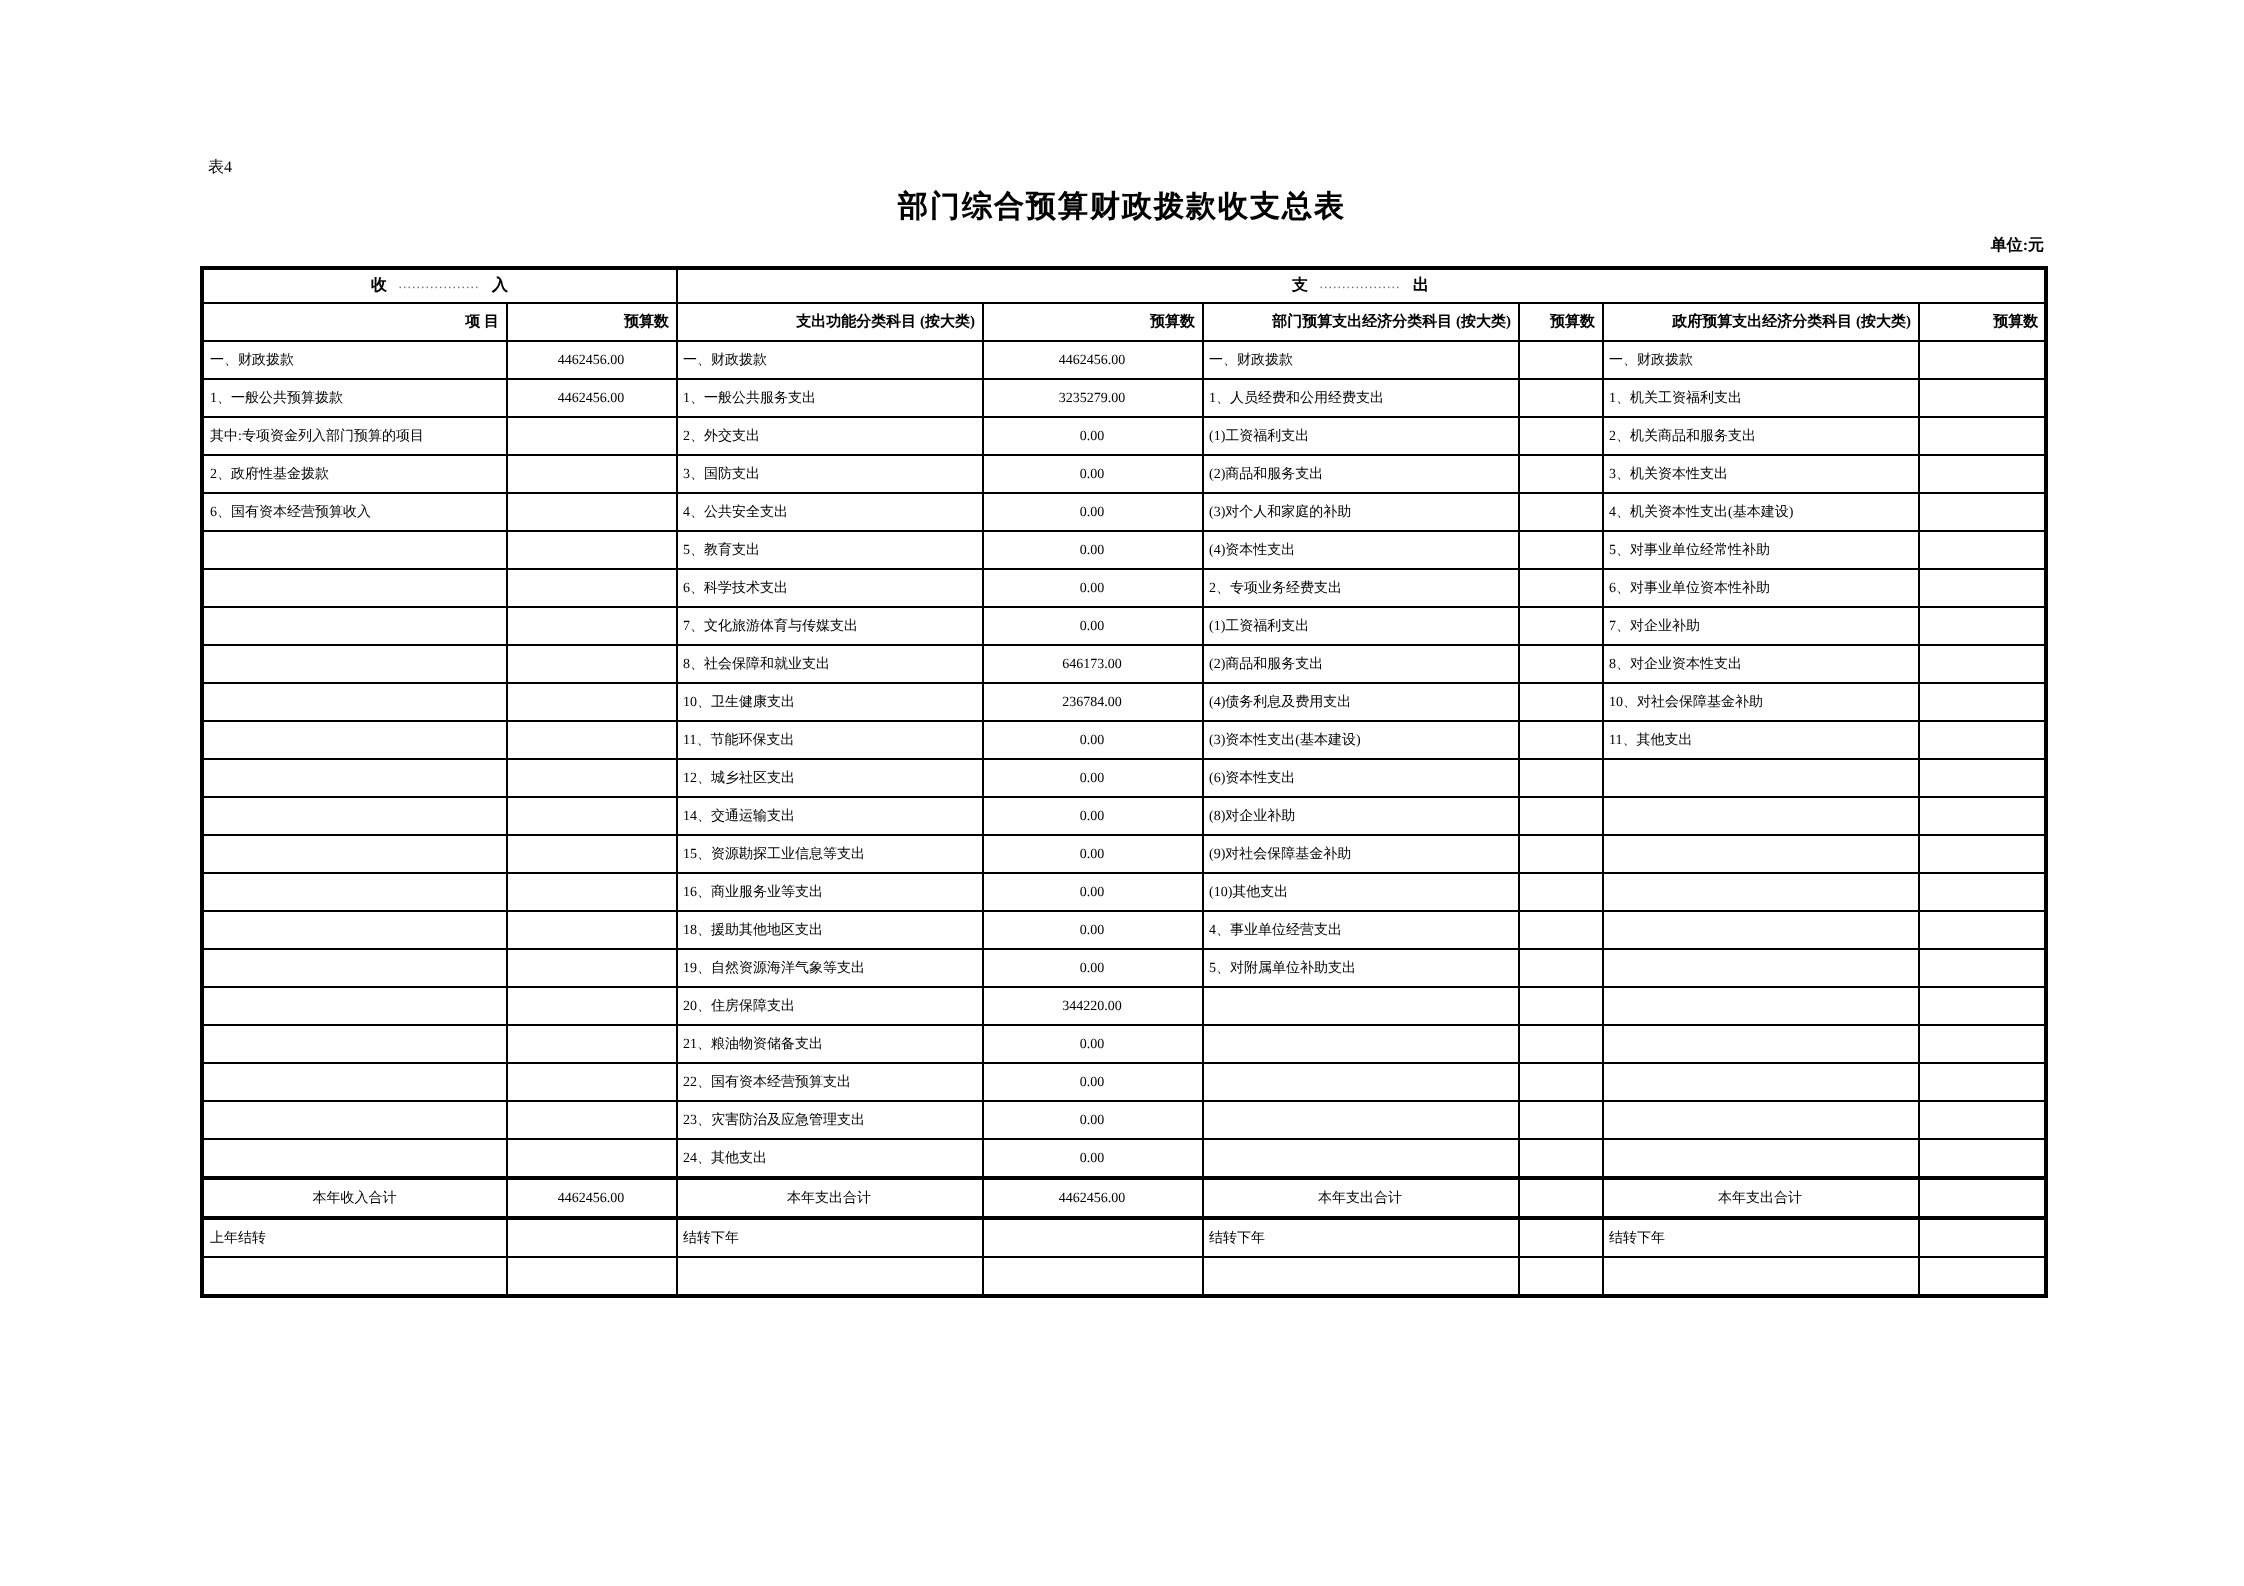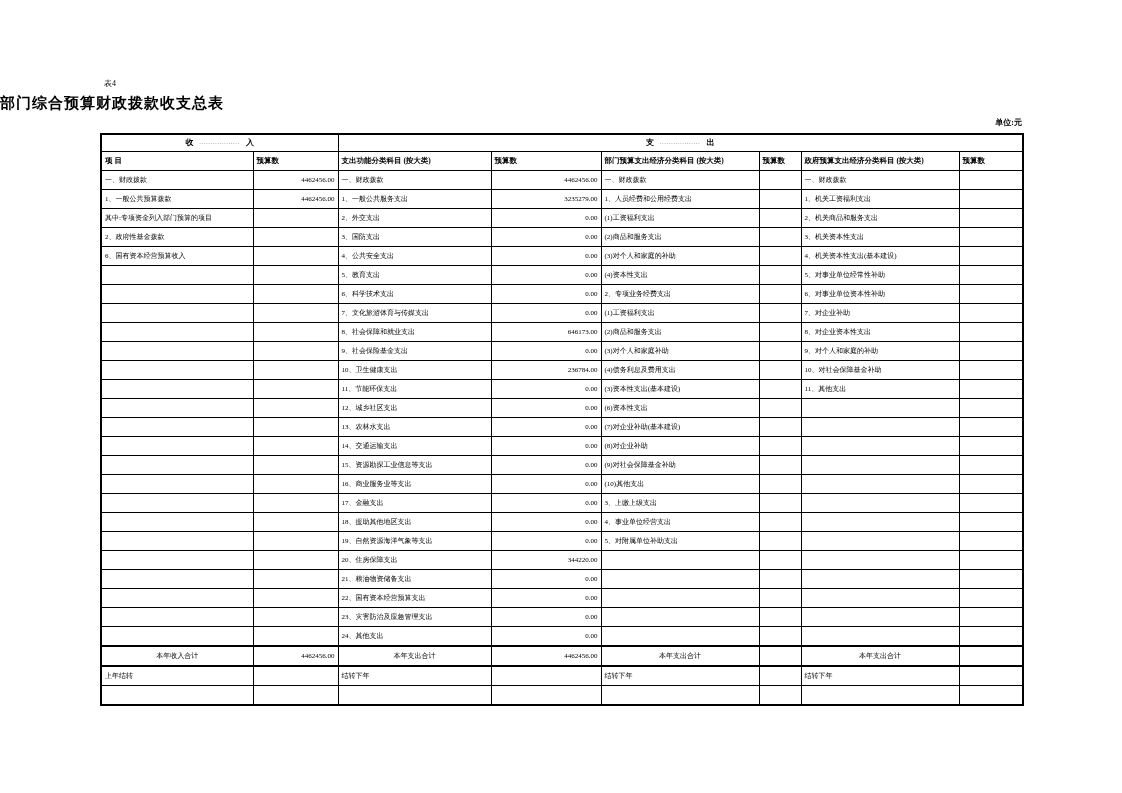--- a/index.html
+++ b/index.html
@@ -10,21 +10,21 @@
     font-family:"Liberation Serif","DejaVu Serif",serif;
     color:#000;
     overflow:hidden;
   }
   .table-tag{
     position:absolute;left:104px;top:78px;
     font-size:8px;
   }
   .title{
     position:absolute;left:0;top:94px;width:100%;
-    text-align:left;margin:0;
+    text-align:center;margin:0;
     font-size:15px;font-weight:bold;
     letter-spacing:1px;
   }
   .unit{
     position:absolute;right:100px;top:117px;
     font-size:8px;
     font-weight:bold;
   }
   table.budget{
     position:absolute;left:100px;top:133px;
@@ -38,27 +38,27 @@
     padding:0 3px;
     font-size:7px;
     line-height:1;
     white-space:nowrap;
     overflow:hidden;
     height:18px;
     vertical-align:middle;
     font-weight:normal;
   }
   tr.section-row th{height:16px;font-weight:bold;font-size:8px;}
-  tr.colhead-row th{height:18px;font-weight:bold;font-size:7.5px;text-align:left;}
+  tr.colhead-row th{height:18px;font-weight:bold;font-size:7.5px;text-align:right;}
   .leader{
     font-size:5px;color:#777;letter-spacing:1px;
     margin:0 6px;position:relative;top:-1px;
   }
   .c-l{text-align:left;}
-  .c-r{text-align:right;}
+  .c-r{text-align:center;}
   .c-c{text-align:center;}
   .i1{padding-left:14px;}
   .i2{padding-left:26px;}
   .num{font-weight:bold;font-size:7.5px;font-family:"Liberation Serif","DejaVu Serif",serif;}
   .bold{font-weight:bold;}
   .sep{border-left-width:2px;}
   tr.total td{border-top-width:2px;border-bottom-width:2px;}
 </style>
 </head>
 <body>
@@ -189,30 +189,20 @@
           <td class="c-l i1 sep">8、社会保障和就业支出</td>
           <td class="c-r num">646173.00</td>
           <td class="c-l i2">(2)商品和服务支出</td>
           <td class="c-l"></td>
           <td class="c-l i1">8、对企业资本性支出</td>
           <td class="c-l"></td>
         </tr>
         <tr>
           <td class="c-l"></td>
           <td class="c-l"></td>
-          <td class="c-l i1 sep">9、社会保险基金支出</td>
-          <td class="c-r num">0.00</td>
-          <td class="c-l i2">(3)对个人和家庭补助</td>
-          <td class="c-l"></td>
-          <td class="c-l i1">9、对个人和家庭的补助</td>
-          <td class="c-l"></td>
-        </tr>
-        <tr>
-          <td class="c-l"></td>
-          <td class="c-l"></td>
           <td class="c-l i1 sep">10、卫生健康支出</td>
           <td class="c-r num">236784.00</td>
           <td class="c-l i2">(4)债务利息及费用支出</td>
           <td class="c-l"></td>
           <td class="c-l i1">10、对社会保障基金补助</td>
           <td class="c-l"></td>
         </tr>
         <tr>
           <td class="c-l"></td>
           <td class="c-l"></td>
@@ -229,30 +219,20 @@
           <td class="c-l i1 sep">12、城乡社区支出</td>
           <td class="c-r num">0.00</td>
           <td class="c-l i2">(6)资本性支出</td>
           <td class="c-l"></td>
           <td class="c-l"></td>
           <td class="c-l"></td>
         </tr>
         <tr>
           <td class="c-l"></td>
           <td class="c-l"></td>
-          <td class="c-l i1 sep">13、农林水支出</td>
-          <td class="c-r num">0.00</td>
-          <td class="c-l i2">(7)对企业补助(基本建设)</td>
-          <td class="c-l"></td>
-          <td class="c-l"></td>
-          <td class="c-l"></td>
-        </tr>
-        <tr>
-          <td class="c-l"></td>
-          <td class="c-l"></td>
           <td class="c-l i1 sep">14、交通运输支出</td>
           <td class="c-r num">0.00</td>
           <td class="c-l i2">(8)对企业补助</td>
           <td class="c-l"></td>
           <td class="c-l"></td>
           <td class="c-l"></td>
         </tr>
         <tr>
           <td class="c-l"></td>
           <td class="c-l"></td>
@@ -262,30 +242,20 @@
           <td class="c-l"></td>
           <td class="c-l"></td>
           <td class="c-l"></td>
         </tr>
         <tr>
           <td class="c-l"></td>
           <td class="c-l"></td>
           <td class="c-l i1 sep">16、商业服务业等支出</td>
           <td class="c-r num">0.00</td>
           <td class="c-l i2">(10)其他支出</td>
-          <td class="c-l"></td>
-          <td class="c-l"></td>
-          <td class="c-l"></td>
-        </tr>
-        <tr>
-          <td class="c-l"></td>
-          <td class="c-l"></td>
-          <td class="c-l i1 sep">17、金融支出</td>
-          <td class="c-r num">0.00</td>
-          <td class="c-l i1">3、上缴上级支出</td>
           <td class="c-l"></td>
           <td class="c-l"></td>
           <td class="c-l"></td>
         </tr>
         <tr>
           <td class="c-l"></td>
           <td class="c-l"></td>
           <td class="c-l i1 sep">18、援助其他地区支出</td>
           <td class="c-r num">0.00</td>
           <td class="c-l i1">4、事业单位经营支出</td>

